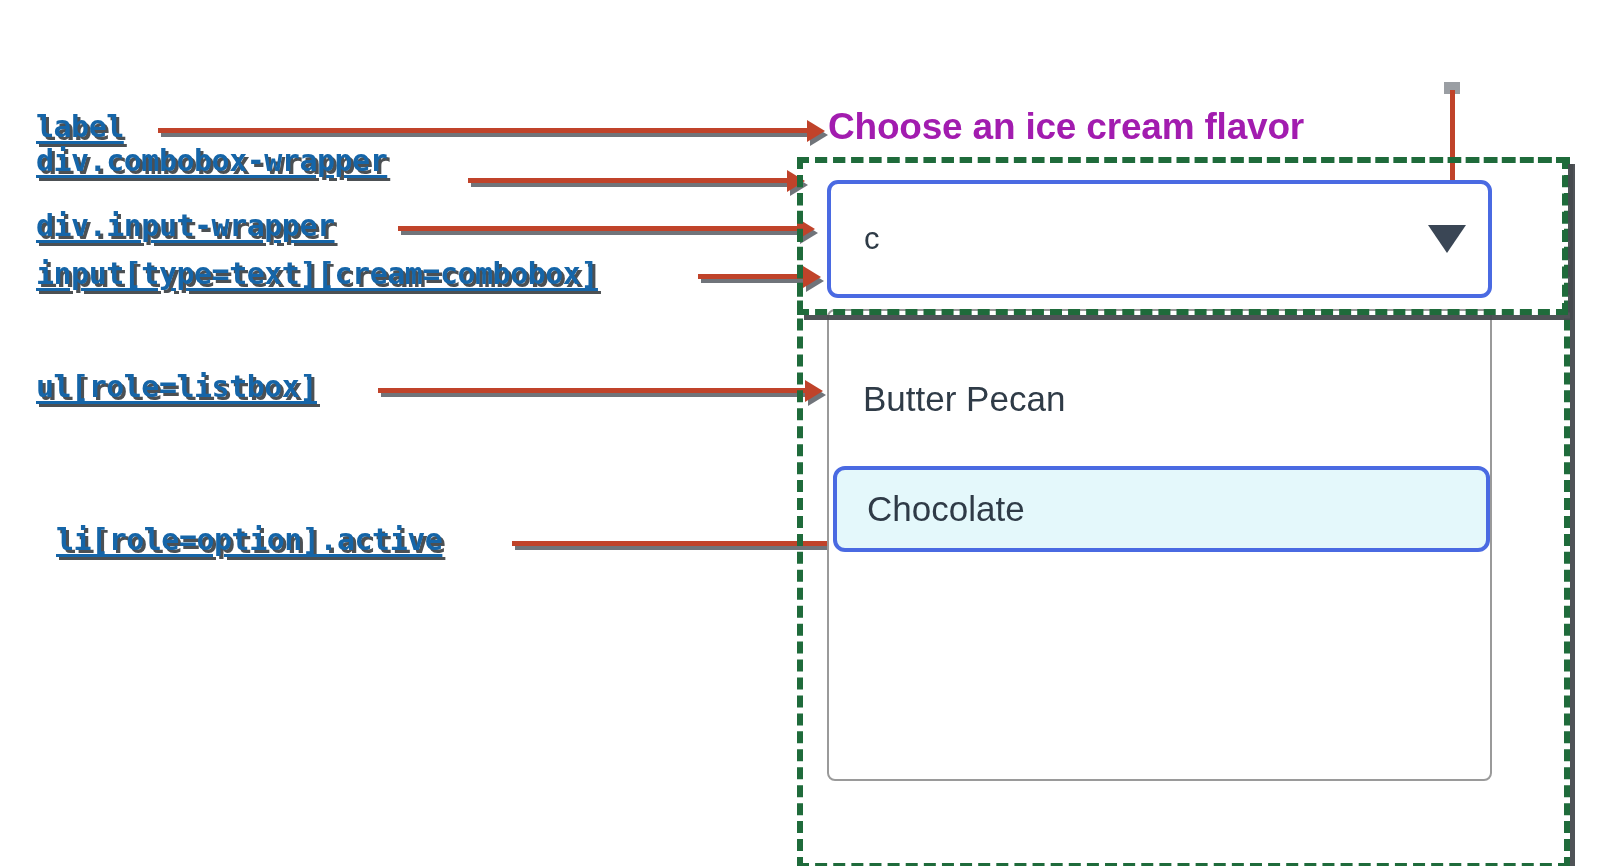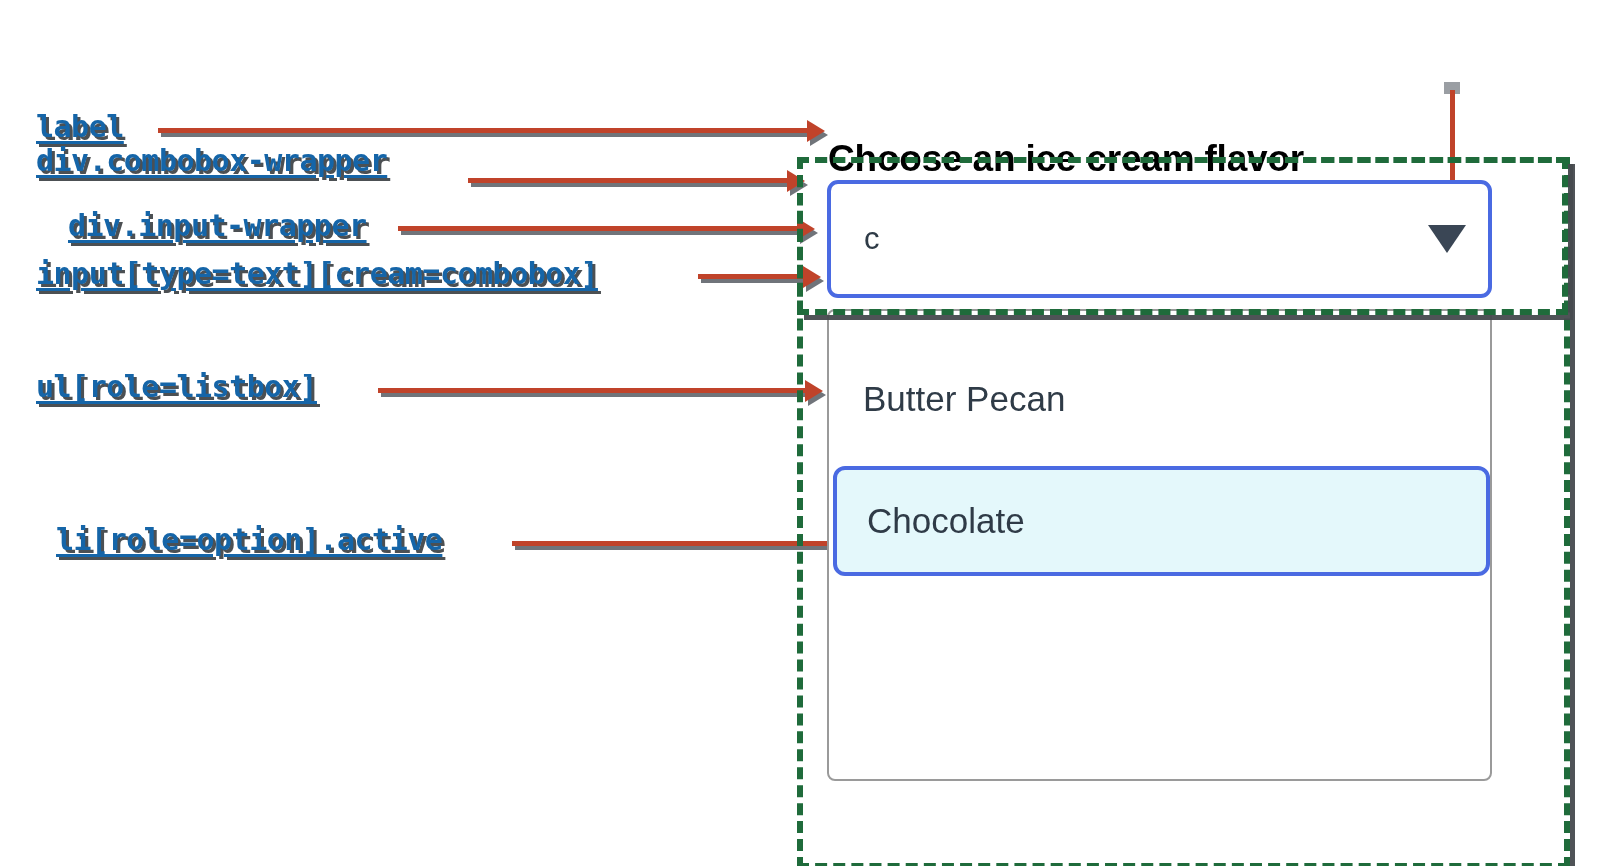--- a/index.html
+++ b/index.html
@@ -74,24 +74,23 @@
     box-shadow:6px 6px 0 -1px rgba(70,74,78,0.95);
     pointer-events:none;
   }
 
   
   .widget-label{
     position:absolute;
     left:828px;top:106px;
     font-size:37px;
     font-weight:bold;
-    color:#000000;
+    color:#a21caf;
     letter-spacing:-0.2px;
     white-space:nowrap;
-    margin-top:32px;
   }
   .combobox-wrapper{
     position:absolute;
     left:797px;top:157px;
     width:773px;height:684px;
   }
   .input-wrapper{
     position:absolute;
     left:30px;top:23px;
     width:665px;height:118px;
@@ -141,37 +140,37 @@
     color:#2f3b47;
     padding-left:34px;
     display:flex;
     align-items:center;
     height:66px;
     background:transparent;
   }
   .option.active{
     left:4px;
     width:657px;
-    height:110px;
+    height:86px;
     background:#e4f8fb;
     border:4px solid #4a6ae2;
     border-radius:12px;
     padding-left:30px;
   }
 </style>
 </head>
 <body>
 
 <div id="stage">
 
   <div class="anno-label" style="left:36px;top:112px;">label</div>
 
   <div class="anno-label" style="left:36px;top:146px;">div.combobox-wrapper</div>
 
-  <div class="anno-label" style="left:36px;top:211px;margin-left:32px;">div.input-wrapper</div>
+  <div class="anno-label" style="left:36px;top:211px;">div.input-wrapper</div>
 
   <div class="anno-label" style="left:36px;top:259px;">input[type=text][cream=combobox]</div>
 
   <div class="anno-label" style="left:36px;top:372px;">ul[role=listbox]</div>
 
   <div class="anno-label" style="left:36px;top:525px;margin-left:20px;">li[role=option].active</div>
 
 
   <div class="arrow-h" style="left:158px;top:128px;width:652px;"></div>
 

